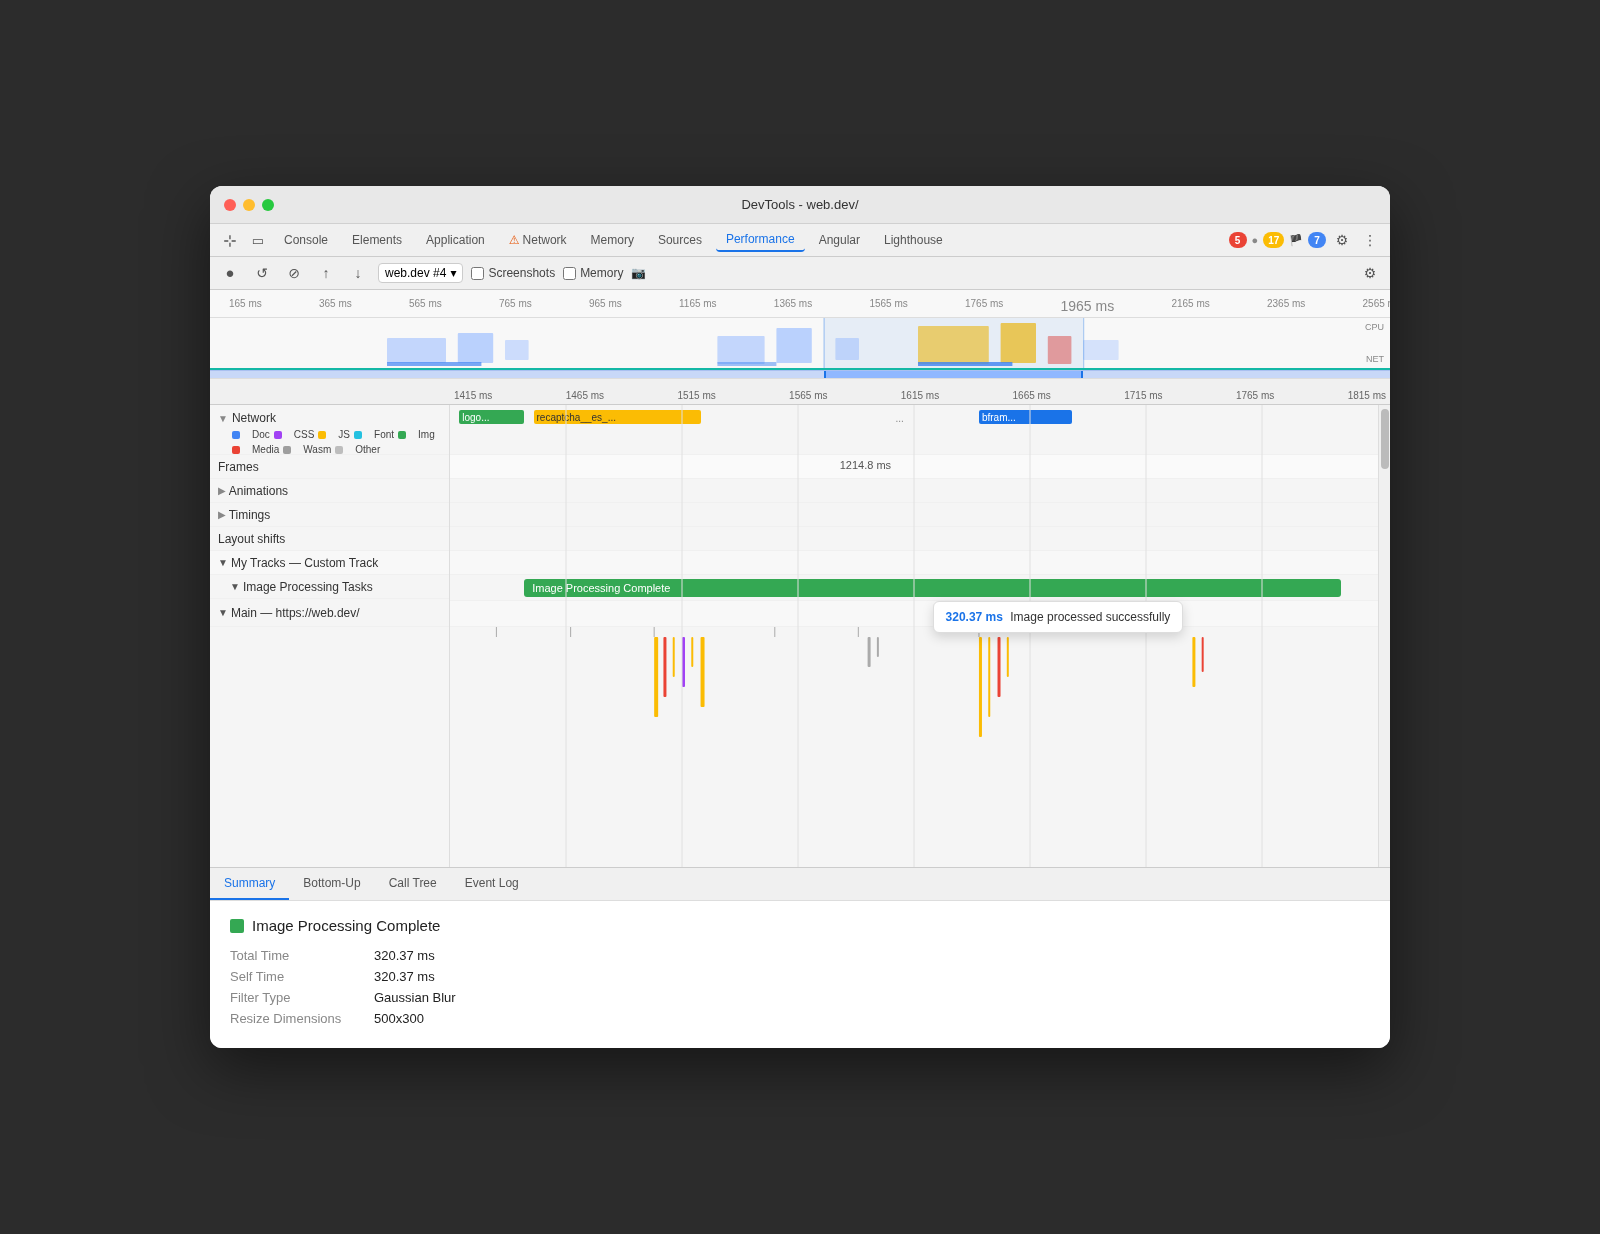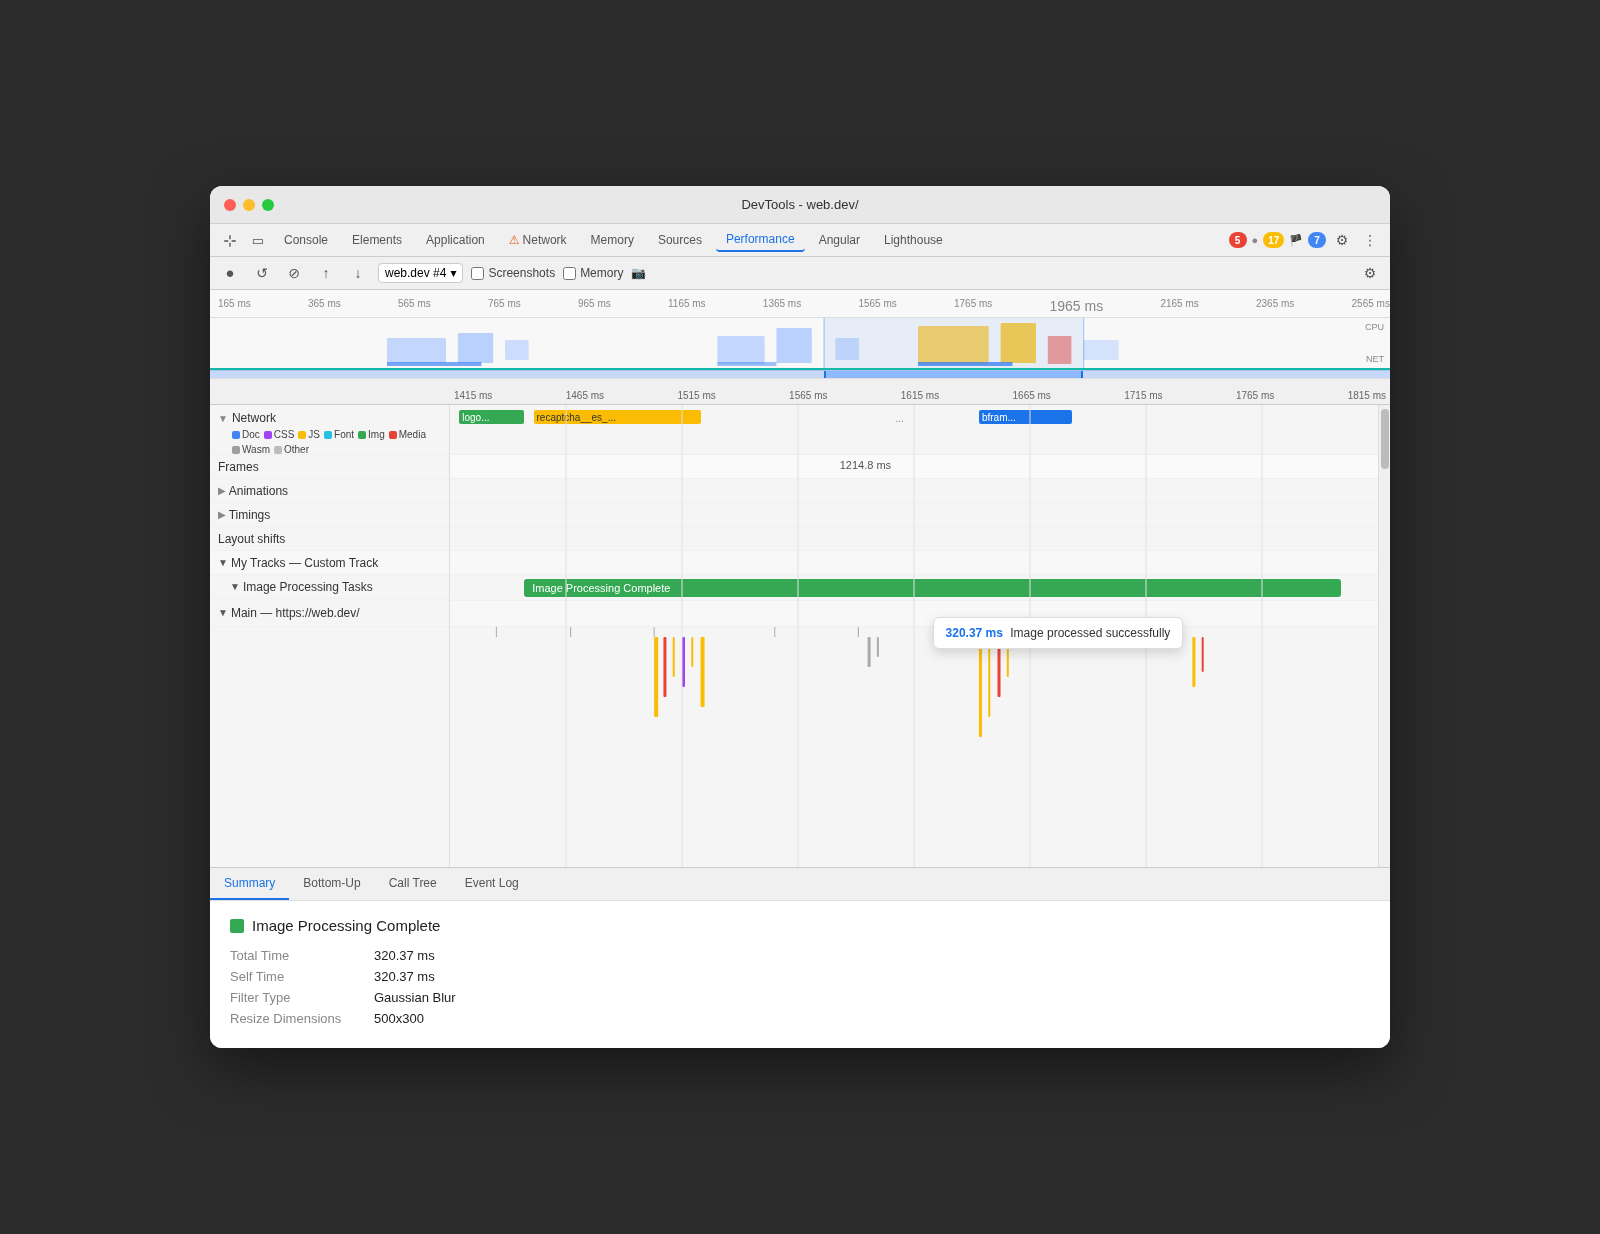--- a/index.html
+++ b/index.html
@@ -186,21 +186,21 @@
       gap: 4px;
       align-items: center;
       padding: 2px 0;
     }
     .legend-dot {
       width: 8px; height: 8px; border-radius: 2px; display: inline-block;
     }
     .legend-item {
       display: flex;
       align-items: center;
-      gap: 2px;
+      gap: 12px;
       font-size: 10px;
       color: #444;
     }
     .network-bar {
       position: absolute;
       height: 14px;
       top: 5px;
       border-radius: 2px;
       font-size: 10px;
       display: flex;
@@ -350,21 +350,21 @@
       <span>Memory</span>
     </label>
     <span style="font-size:12px; color:#888; cursor:pointer;">📷</span>
     <div style="flex:1;"></div>
     <button class="icon-btn">⚙</button>
   </div>
 
   <div class="timeline-area">
 
     <div class="timeline-ruler" style="height:28px; padding: 0 4px; position:relative; display:flex; align-items:flex-end; overflow:hidden;">
-      <div style="position:absolute; left:8px; bottom:3px; display:flex; gap:0; width:calc(100% - 8px); justify-content:space-between;">
+      <div style="position:absolute; left:19px; bottom:3px; display:flex; gap:0; width:calc(100% - 8px); justify-content:space-between;">
         <span style="font-size:10px; color:#888;">165 ms</span>
         <span style="font-size:10px; color:#888;">365 ms</span>
         <span style="font-size:10px; color:#888;">565 ms</span>
         <span style="font-size:10px; color:#888;">765 ms</span>
         <span style="font-size:10px; color:#888;">965 ms</span>
         <span style="font-size:10px; color:#888;">1165 ms</span>
         <span style="font-size:10px; color:#888;text-align:right;">1365 ms</span>
         <span style="font-size:10px; color:#888;">1565 ms</span>
         <span style="font-size:10px; color:#888;">1765 ms</span>
         <span style="font-size:14px; color:#888;">1965 ms</span>
@@ -541,21 +541,21 @@
       <div style="height:24px; border-bottom:1px solid #f0f0f0; position:relative;"></div>
 
       <div style="height:24px; border-bottom:1px solid #f0f0f0; position:relative; background:#f8f8f8;"></div>
 
       <div style="height:26px; border-bottom:1px solid #f0f0f0; position:relative;">
 
         <div style="position:absolute; left:8%; right:4%; height:18px; top:4px; background:#34a853; border-radius:3px; display:flex; align-items:center; padding:0 8px; font-size:11px; color:white; font-weight:500; overflow:hidden;">
           <span>Image Processing Complete</span>
         </div>
 
-        <div class="tooltip" style="position:absolute; left:52%; top:42px; z-index:10;text-align:right;">
+        <div class="tooltip" style="position:absolute; left:52%; top:26px; z-index:10;text-align:right;">
           <span class="tooltip-time">320.37 ms</span>
           <span style="color:#333; margin-left:4px;">Image processed successfully</span>
         </div>
       </div>
 
       <div style="height:26px; border-bottom:1px solid #f0f0f0; position:relative; background:#f8f8f8;"></div>
 
       <div style="flex:1; height:240px; position:relative; overflow:hidden;">
 
         <svg width="100%" height="240" style="position:absolute; top:0; left:0;">

